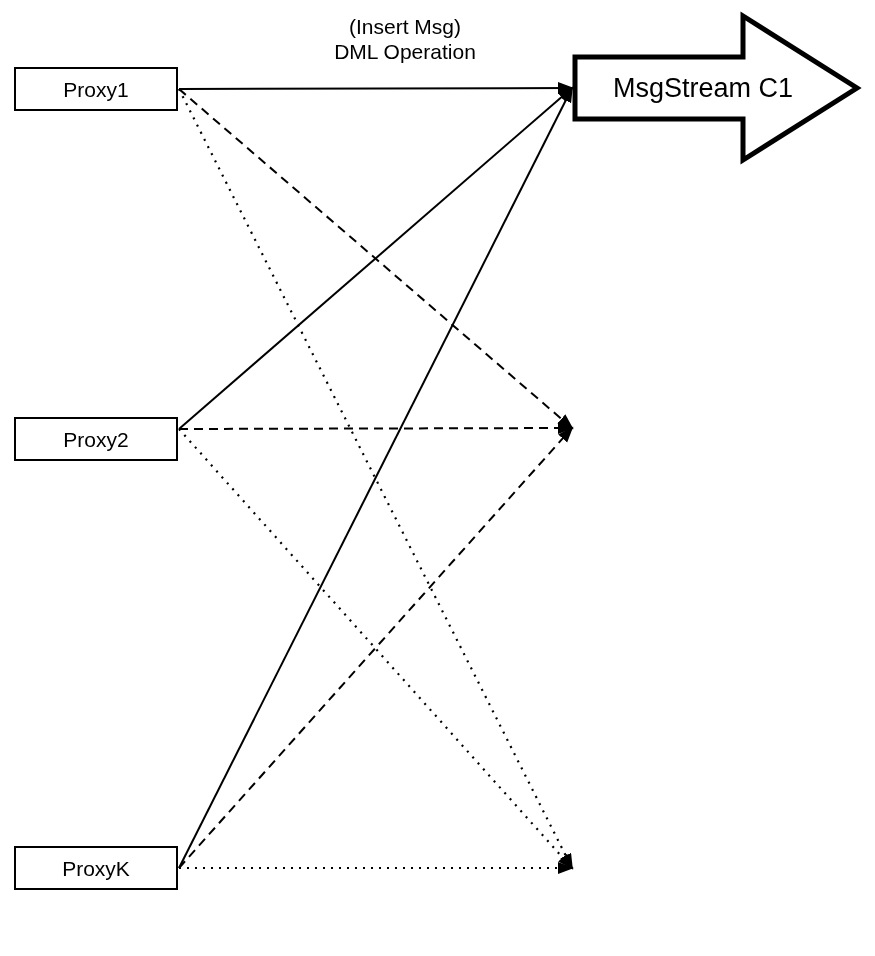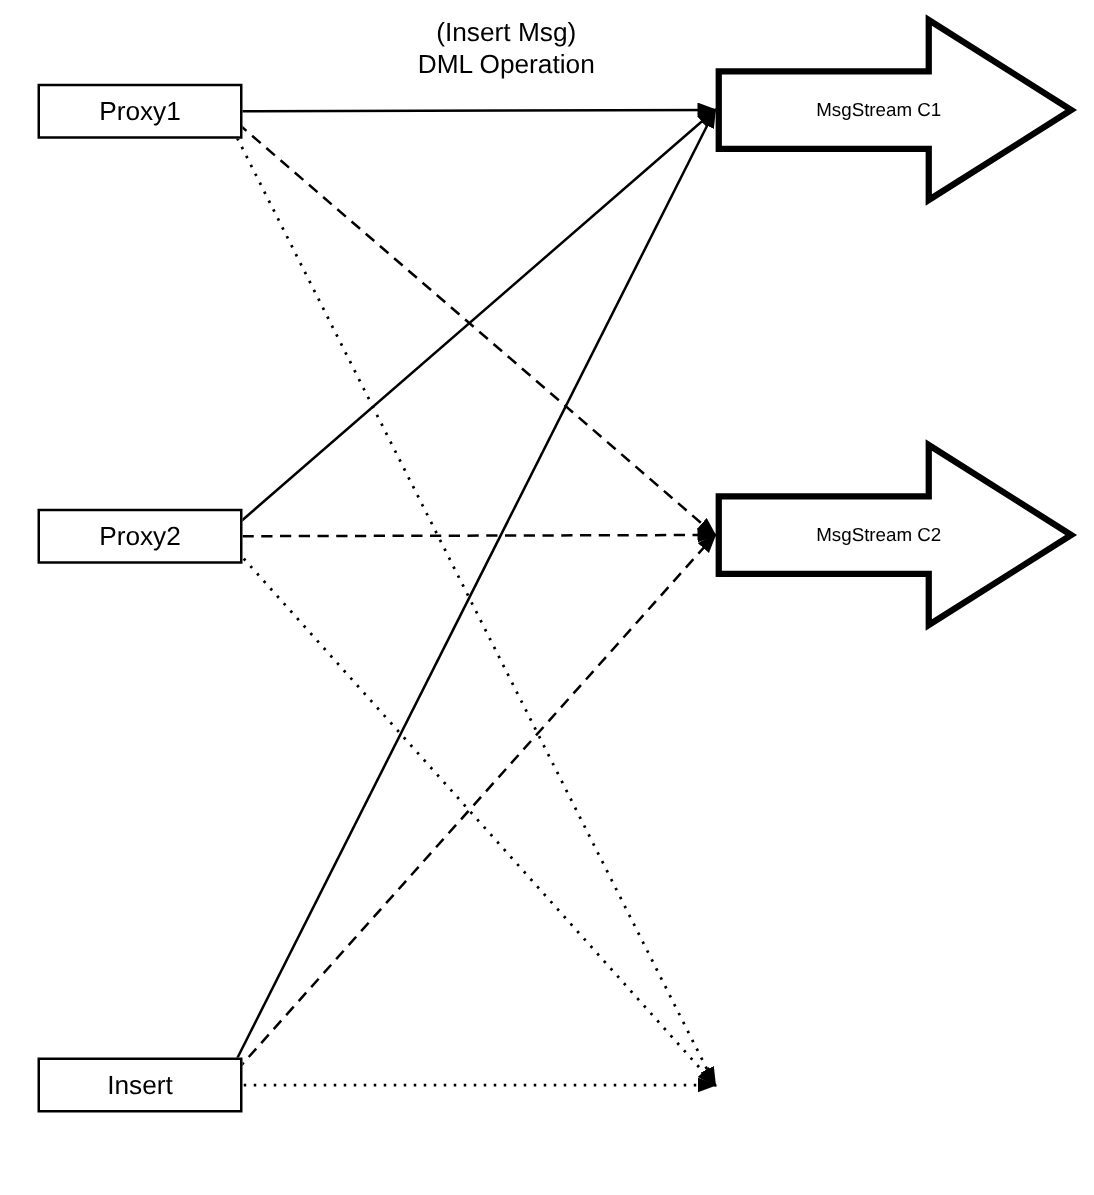--- a/index.html
+++ b/index.html
@@ -27,24 +27,23 @@
     left: 14px;
     width: 160px;
     height: 40px;
     border: 2px solid #000000;
     background: #ffffff;
     display: flex;
     align-items: center;
     justify-content: center;
     font-size: 21px;
     line-height: 21px;
-    margin-left: 16px;
   }
   #proxy1 { top: 67px; }
-  #proxy2 { top: 407px; }
+  #proxy2 { top: 417px; }
   #proxyk { top: 846px; }
 
   .stream {
     position: absolute;
     left: 571px;
     width: 294px;
     height: 150px;
   }
   #stream-c1 { top: 13px; }
   #stream-c2 { top: 353px; }
@@ -54,21 +53,21 @@
     left: 0; top: 0;
     overflow: visible;
   }
   .stream .stream-label {
     position: absolute;
     left: 0; top: 0;
     width: 294px; height: 150px;
     display: flex;
     align-items: center;
     justify-content: center;
-    font-size: 15px;
+    font-size: 27px;
     line-height: 21px;
     padding-right: 30px;
     box-sizing: border-box;
   }
 
   #diagram-title {
     position: absolute;
     left: 255px;
     top: 14px;
     width: 300px;
@@ -101,36 +100,30 @@
       </g>
   </svg>
 
   <div class="proxy-box" id="proxy1">
     <span>Proxy1</span>
   </div>
   <div class="proxy-box" id="proxy2">
     <span>Proxy2</span>
   </div>
   <div class="proxy-box" id="proxyk">
-    <span>Insert</span>
+    <span>ProxyK</span>
   </div>
 
   <div class="stream" id="stream-c1">
     <svg width="294" height="150" viewBox="0 0 294 150" xmlns="http://www.w3.org/2000/svg">
       <polygon points="4,44 172,44 172,3 286,75 172,147 172,106 4,106" fill="#ffffff" stroke="#000000" stroke-width="5" stroke-miterlimit="10"></polygon>
     </svg>
     <div class="stream-label">MsgStream C1</div>
   </div>
 
-  <div class="stream" id="stream-c2">
-    <svg width="294" height="150" viewBox="0 0 294 150" xmlns="http://www.w3.org/2000/svg">
-      <polygon points="4,44 172,44 172,3 286,75 172,147 172,106 4,106" fill="#ffffff" stroke="#000000" stroke-width="5" stroke-miterlimit="10"></polygon>
-    </svg>
-    <div class="stream-label">MsgStream C2</div>
-  </div>
 
 
   <div id="diagram-title">
     <div>(Insert Msg)</div>
     <div>DML Operation</div>
   </div>
 
 </div>
 
 </body></html>

